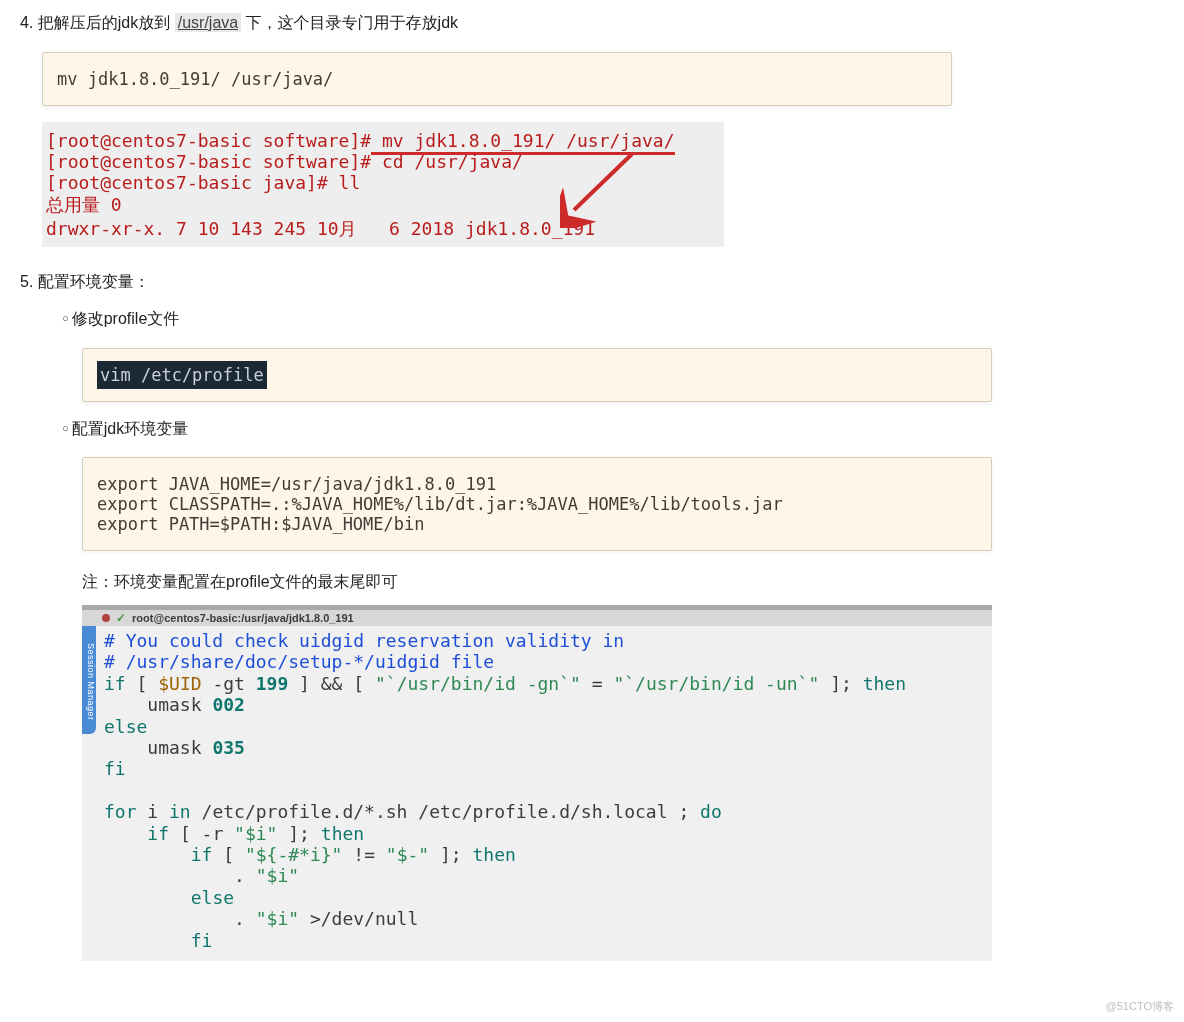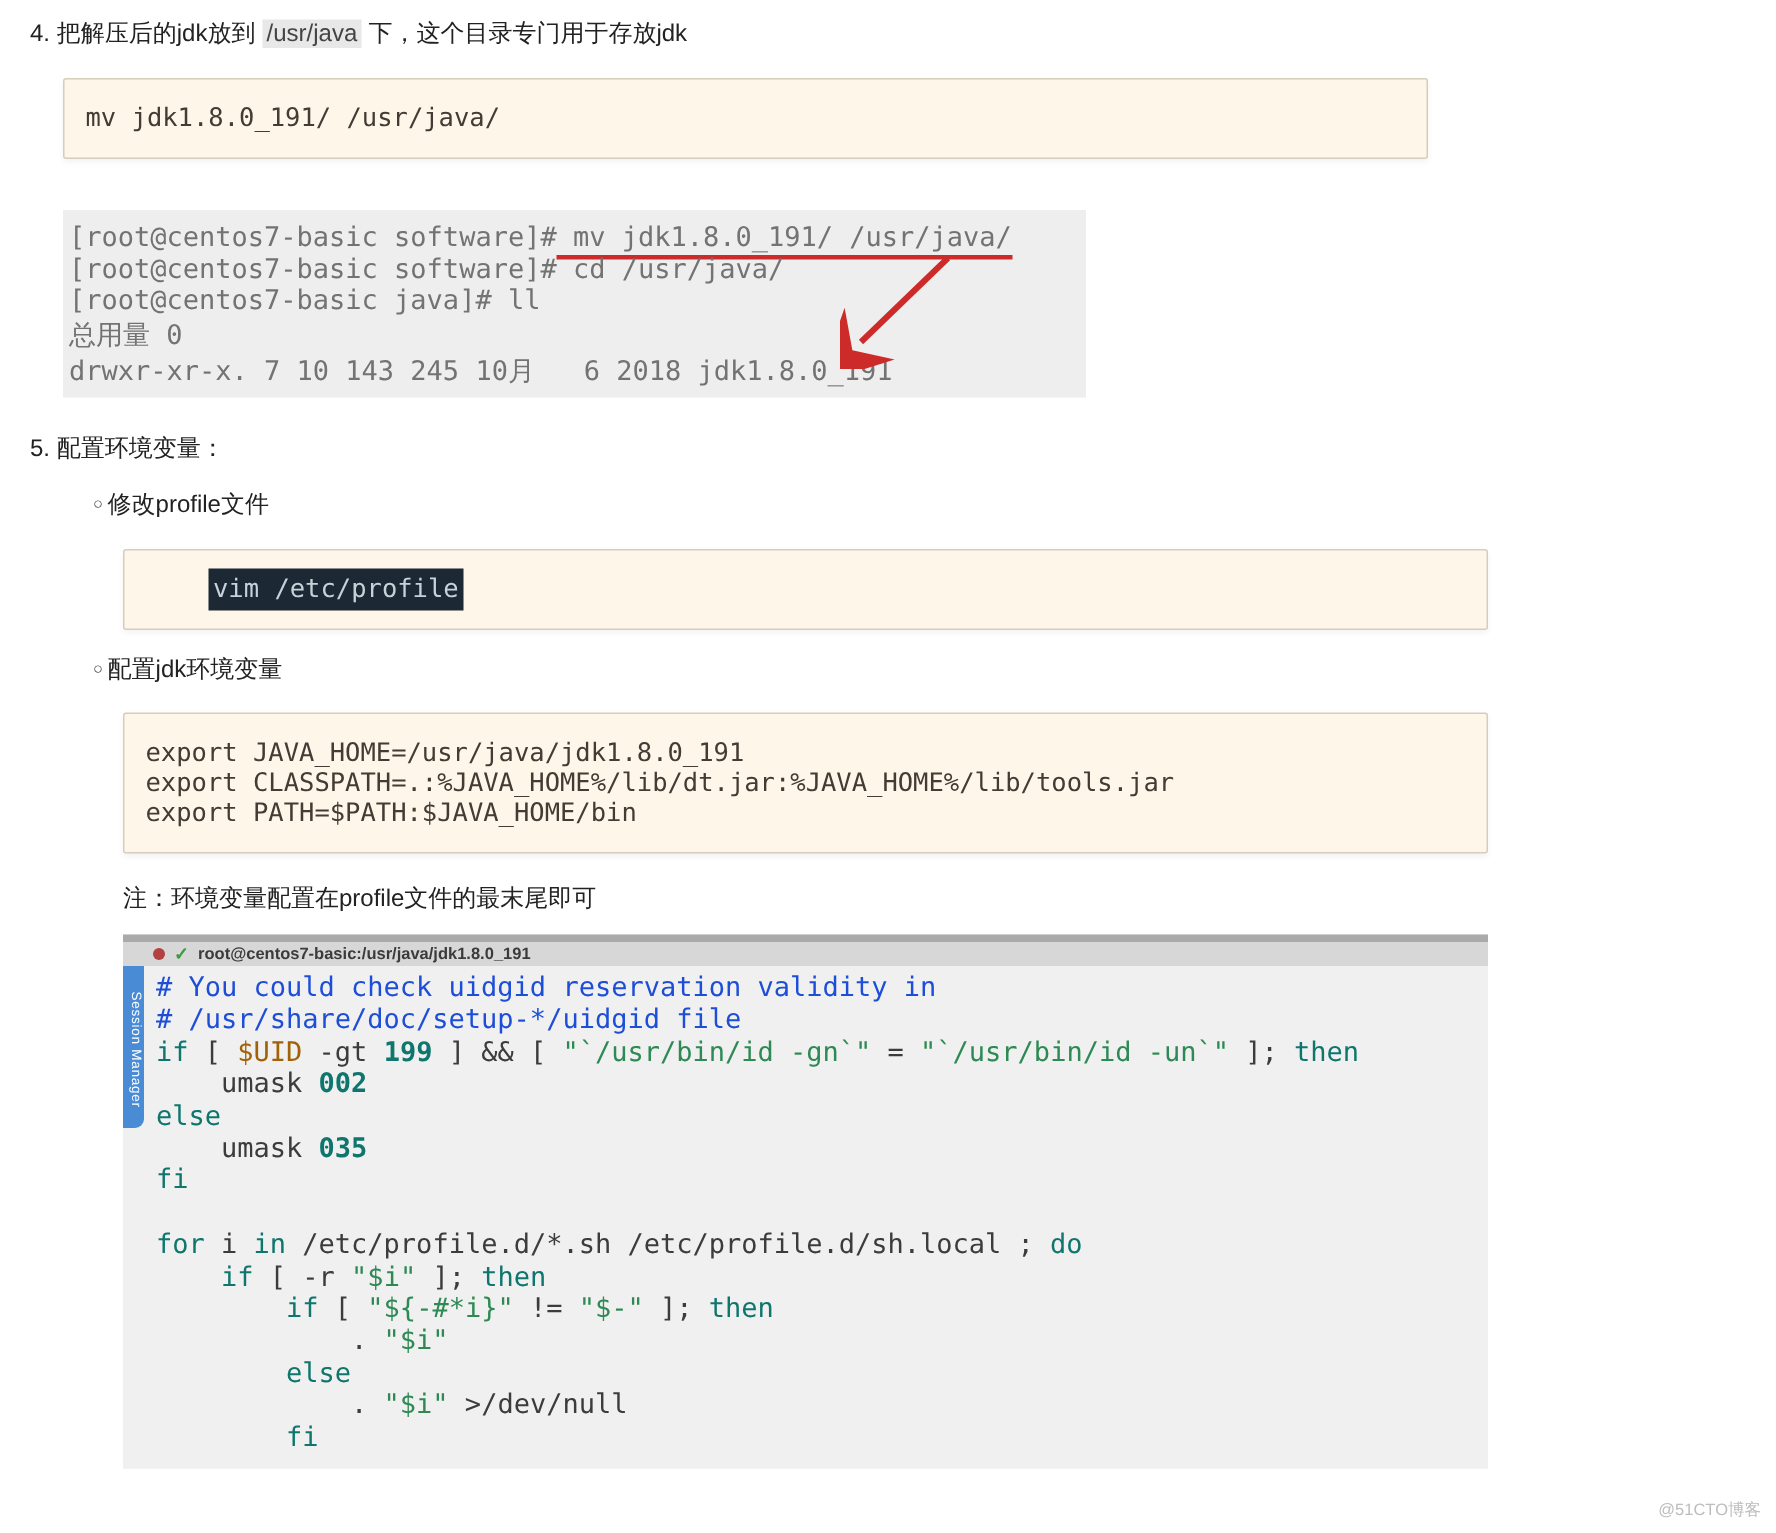--- a/index.html
+++ b/index.html
@@ -16,47 +16,47 @@
       content: attr(data-num) ". ";
       margin-left: -22px;
       color: #222;
     }
     .step-text { color: #222; line-height: 1.6; }
     .inline-code {
       background: #e8e8e8;
       padding: 1px 3px;
       color: #444;
       font-family: inherit;
+      text-decoration: underline;
     }
     .code-block {
       margin-top: 16px;
       padding: 16px 14px;
       background: #fdf6e9;
       border: 1px solid #d6cdbc;
       color: #433c34;
       font-family: Menlo, Monaco, Consolas, monospace;
       font-size: 17px;
       border-radius: 2px;
       white-space: pre;
       box-shadow: 0 2px 4px rgba(0,0,0,0.05);
       overflow-x: auto;
     }
     .code-block.selected span.sel {
       background: #1c2935;
       color: #c8d0d8;
       padding: 4px 3px;
-      margin-left: 42px;
     }
     .terminal-shot {
-      margin-top: 34px;
+      margin-top: 16px;
       background: #eeeeee;
       padding: 8px 4px 6px 4px;
       font-family: Menlo, Monaco, Consolas, monospace;
       font-size: 18px;
-      color: #737373;
+      color: #b91c1c;
       white-space: pre;
       position: relative;
       width: 682px;
       max-width: 100%;
       overflow: hidden;
     }
     .terminal-shot .underline {
       border-bottom: 3px solid #cd2a2a;
       padding-bottom: 1px;
     }

